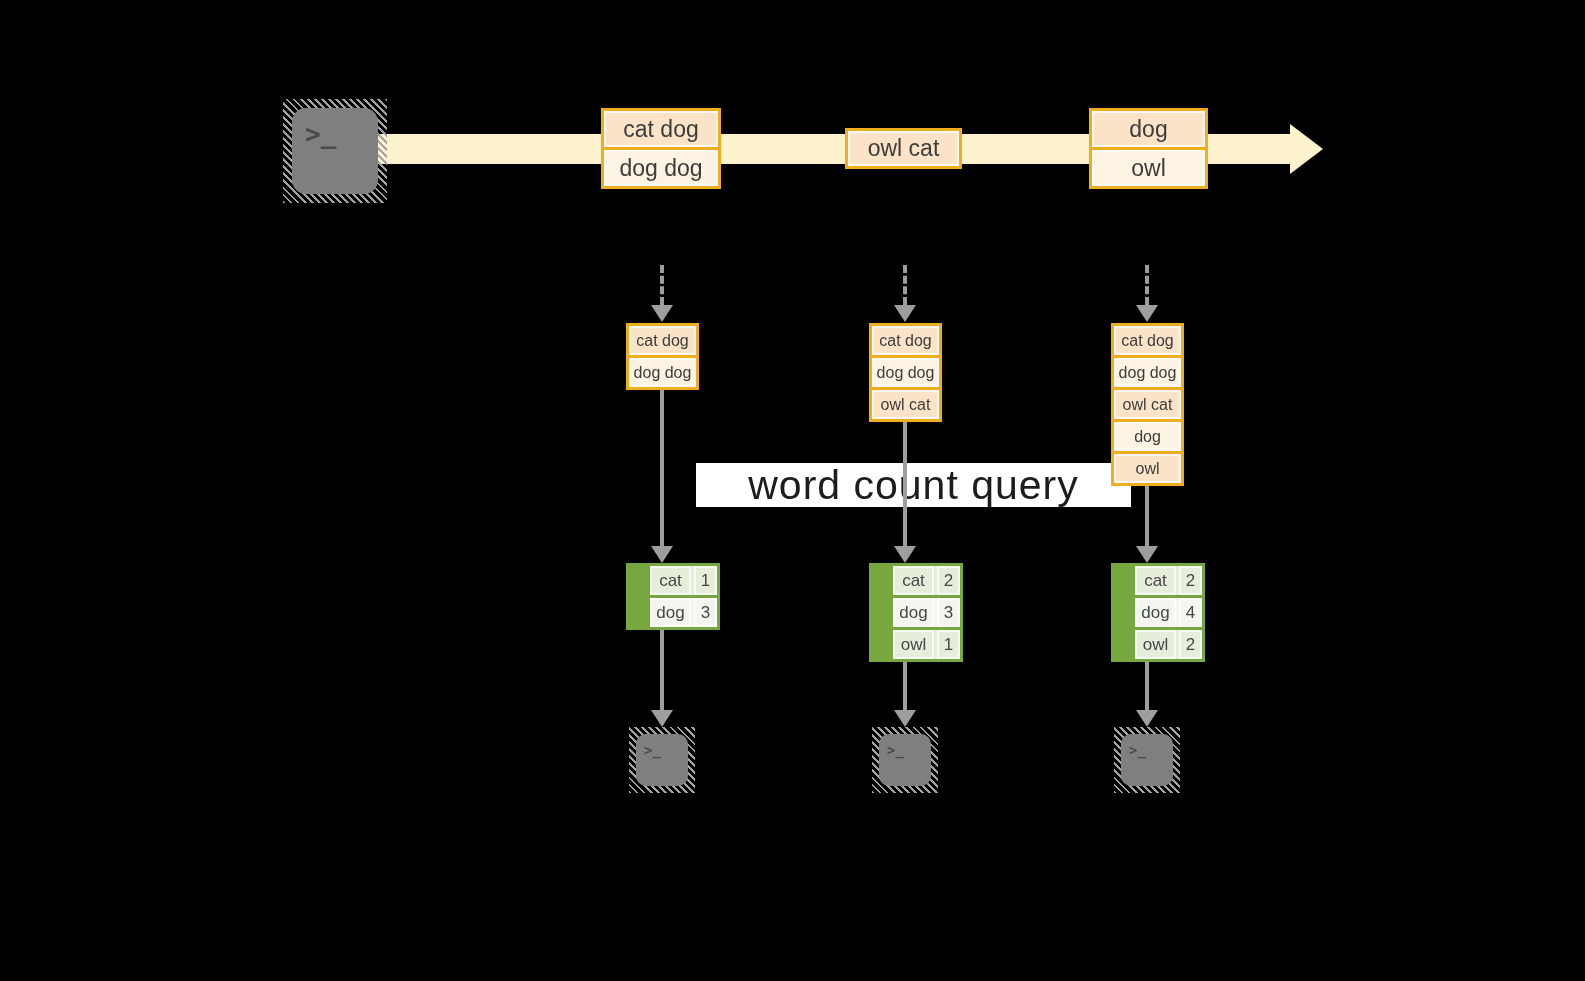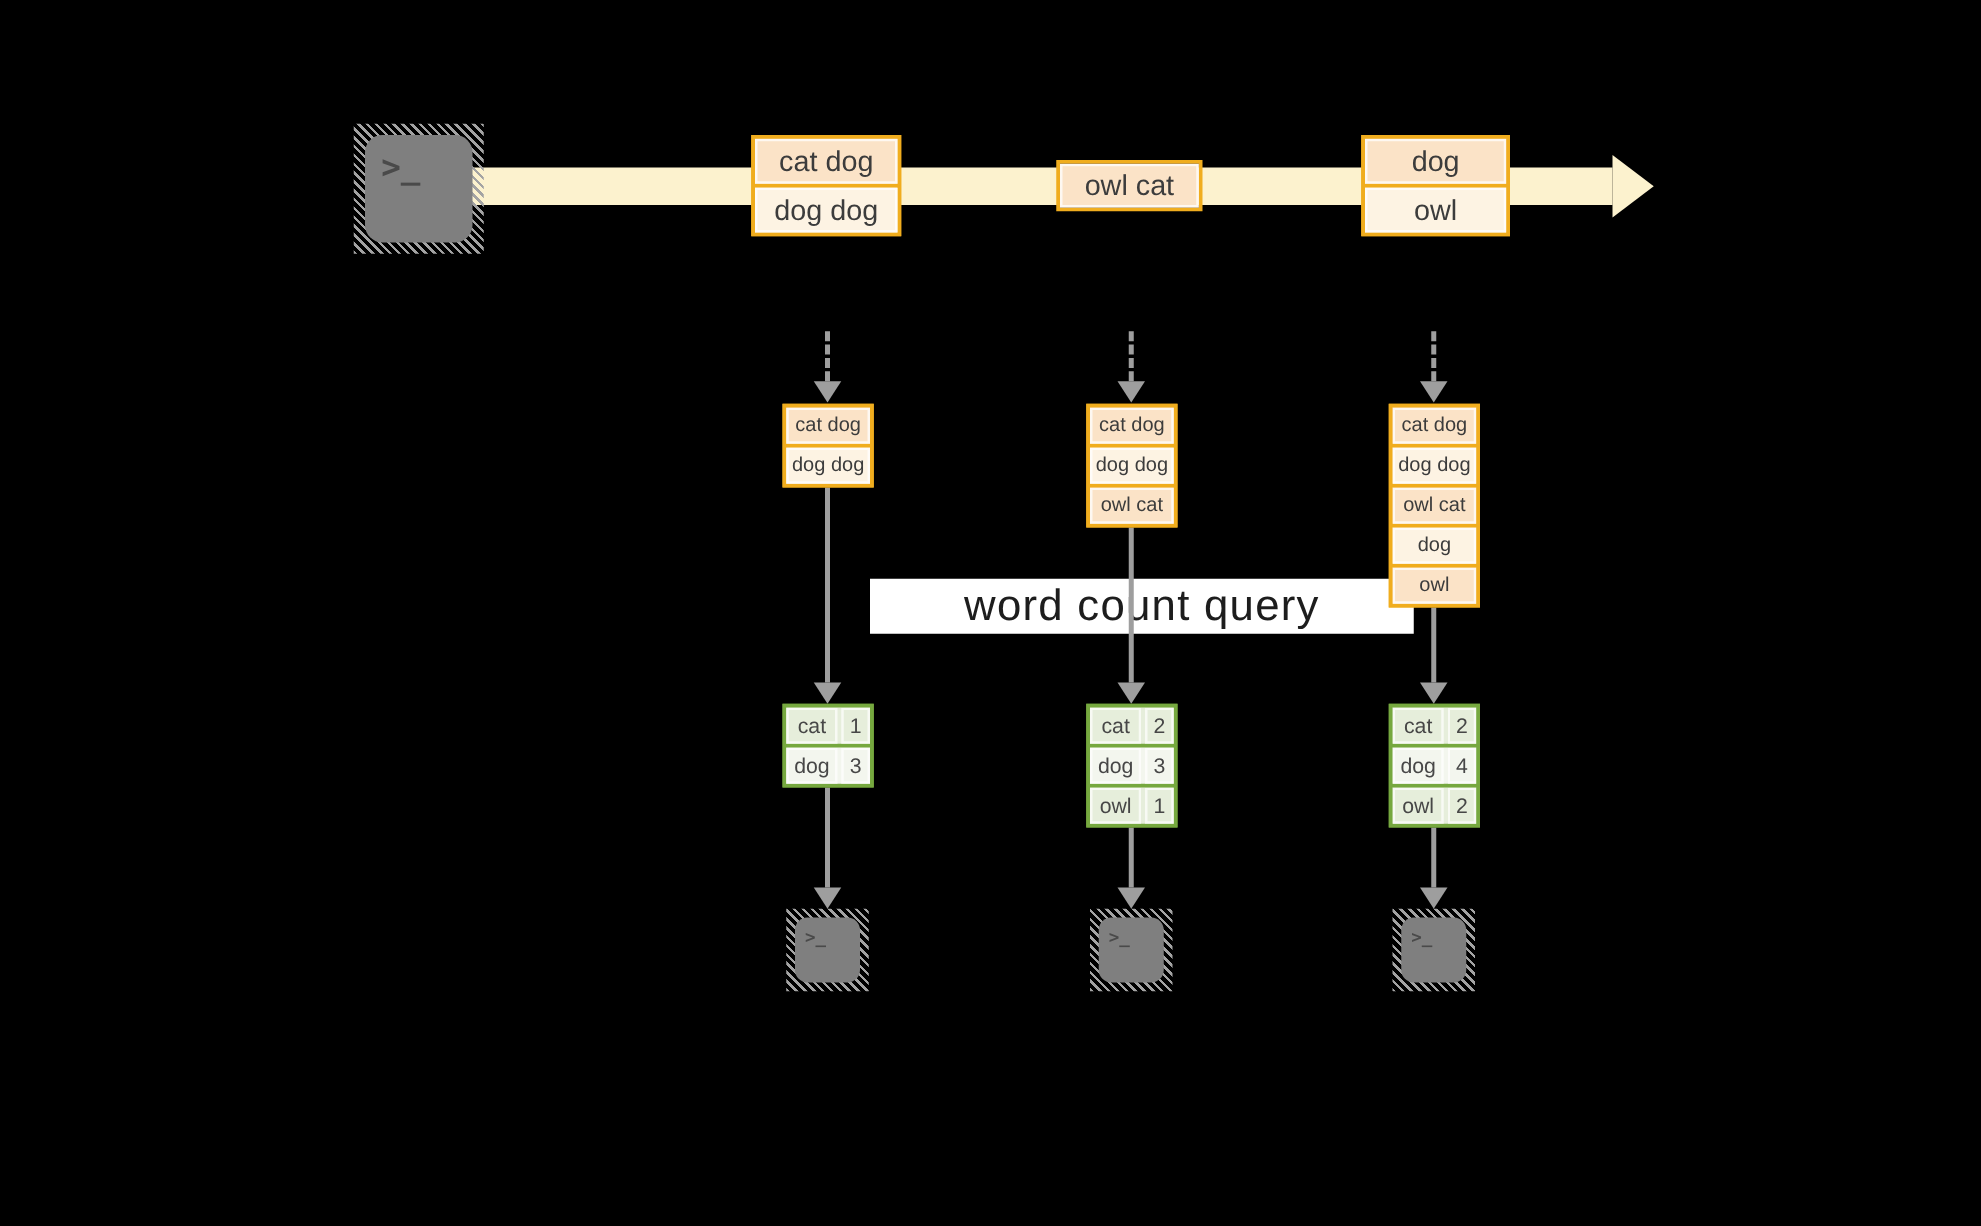--- a/index.html
+++ b/index.html
@@ -38,36 +38,36 @@
   .fill-b{background:var(--cream,#FDF3E3);text-align:center;}
   
   .gline{width:0;border-left:4px solid var(--gray,#9E9E9E);z-index:3;}
   .gdash{width:0;border-left:4px dashed var(--gray,#9E9E9E);z-index:3;}
   .ghead{
     width:0;height:0;z-index:3;
     border-left:11px solid transparent;border-right:11px solid transparent;
     border-top:17px solid var(--gray,#9E9E9E);
   }
   
-  .gtable{border:3px solid var(--green,#76A83F);background:var(--green,#76A83F);z-index:4;}
+  .gtable{border:3px solid var(--green,#76A83F);background:var(--green,#76A83F);z-index:4;padding-left:21px;}
   .grow{display:flex;}
   .grow + .grow{margin-top:3px;}
   .gcell{
     box-shadow:inset 0 0 0 2px rgba(255,255,255,.7);
     display:flex;align-items:center;justify-content:center;color:#474747;
   }
   .gcell.word{width:41px;}
   .gcell.num{width:23px;margin-left:3px;}
   .row-a{background:var(--gfill-a,#E6EEDB);}
   .row-b{background:var(--gfill-b,#F3F6EE);}
   
   .queryband{
     left:696px;top:463px;width:435px;height:44px;background:var(--qband,#FFFFFF);
     color:#1d1d1d;display:flex;align-items:center;justify-content:center;
-    font-size:35px;letter-spacing:1px;z-index:2;
+    font-size:41px;letter-spacing:1px;z-index:2;
   }
 </style>
 </head>
 <body>
 
 <div class="canvas" style="--bg: #000000; --amber: #F0AD1E; --peach: #FBE3C7; --cream: #FDF3E3; --band: #FCF2CE; --green: #76A83F; --gfill-a: #E6EEDB; --gfill-b: #F3F6EE; --gray: #9E9E9E; --term: #7F7F7F; --qband: #FFFFFF;">
 
   <div class="abs band" style="left:360px;top:134px;width:930px;height:30px;"></div>
   <div class="abs band-head" style="left:1290px;top:124px;"></div>
 

